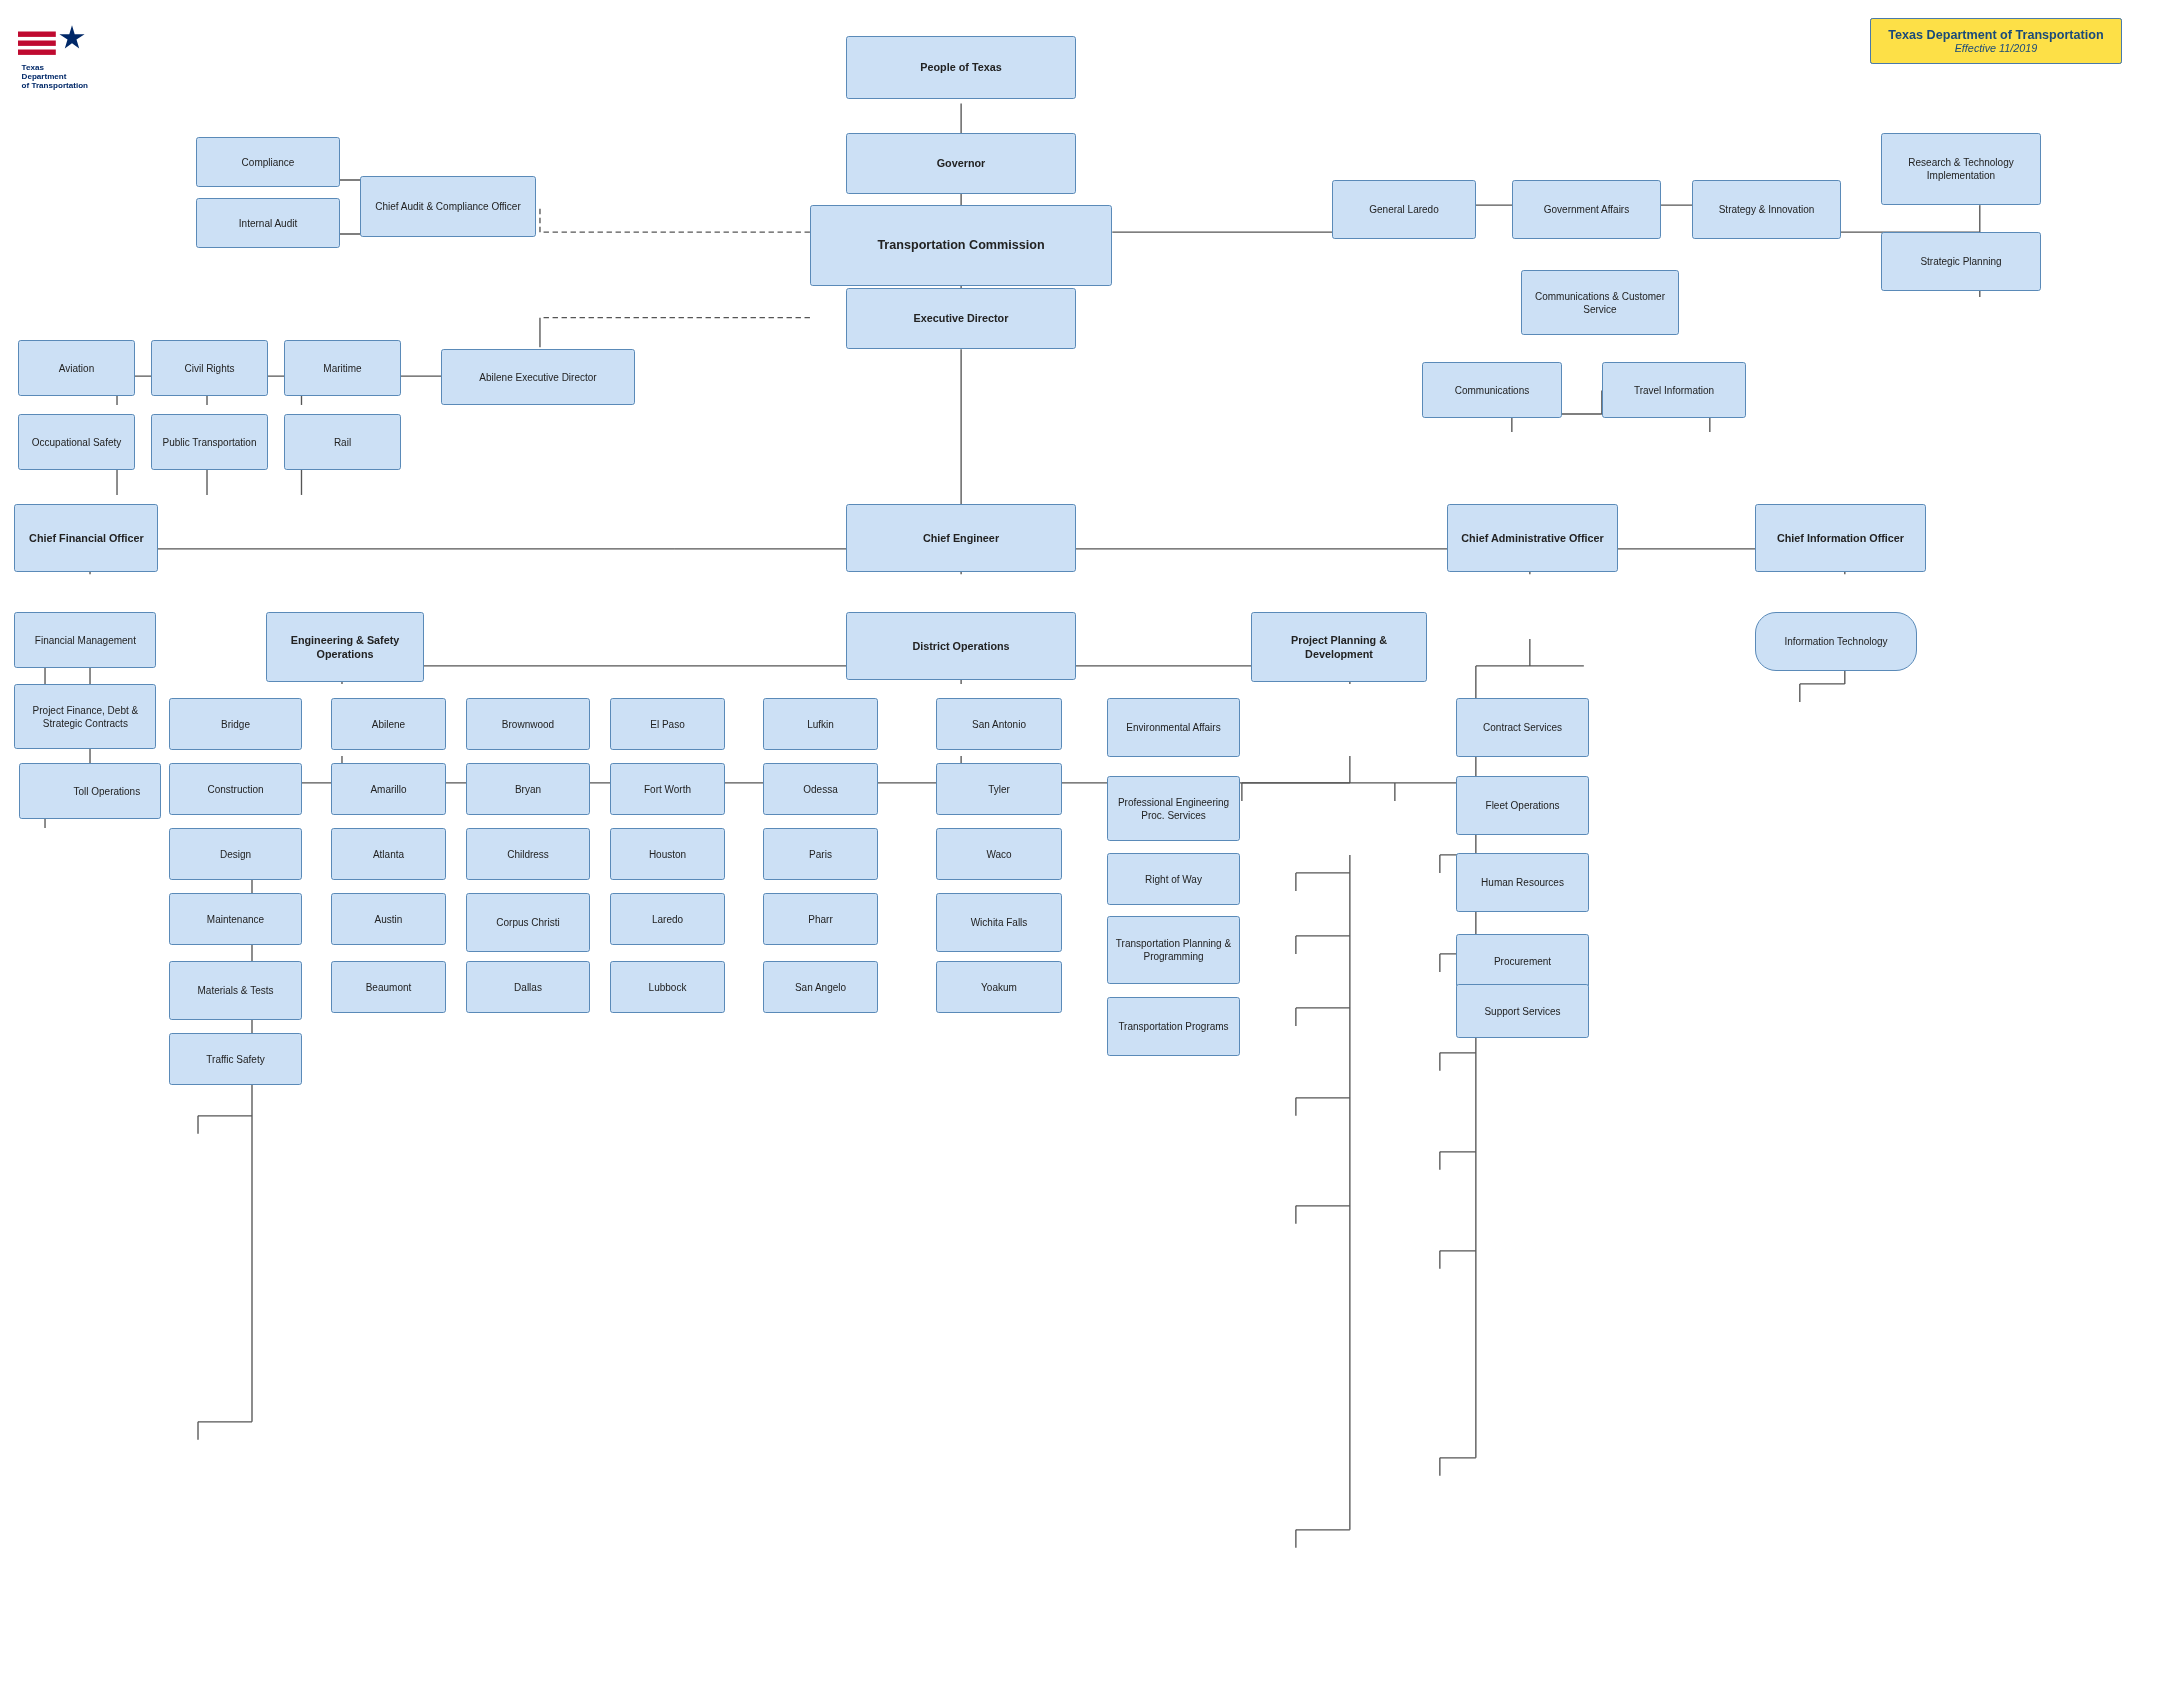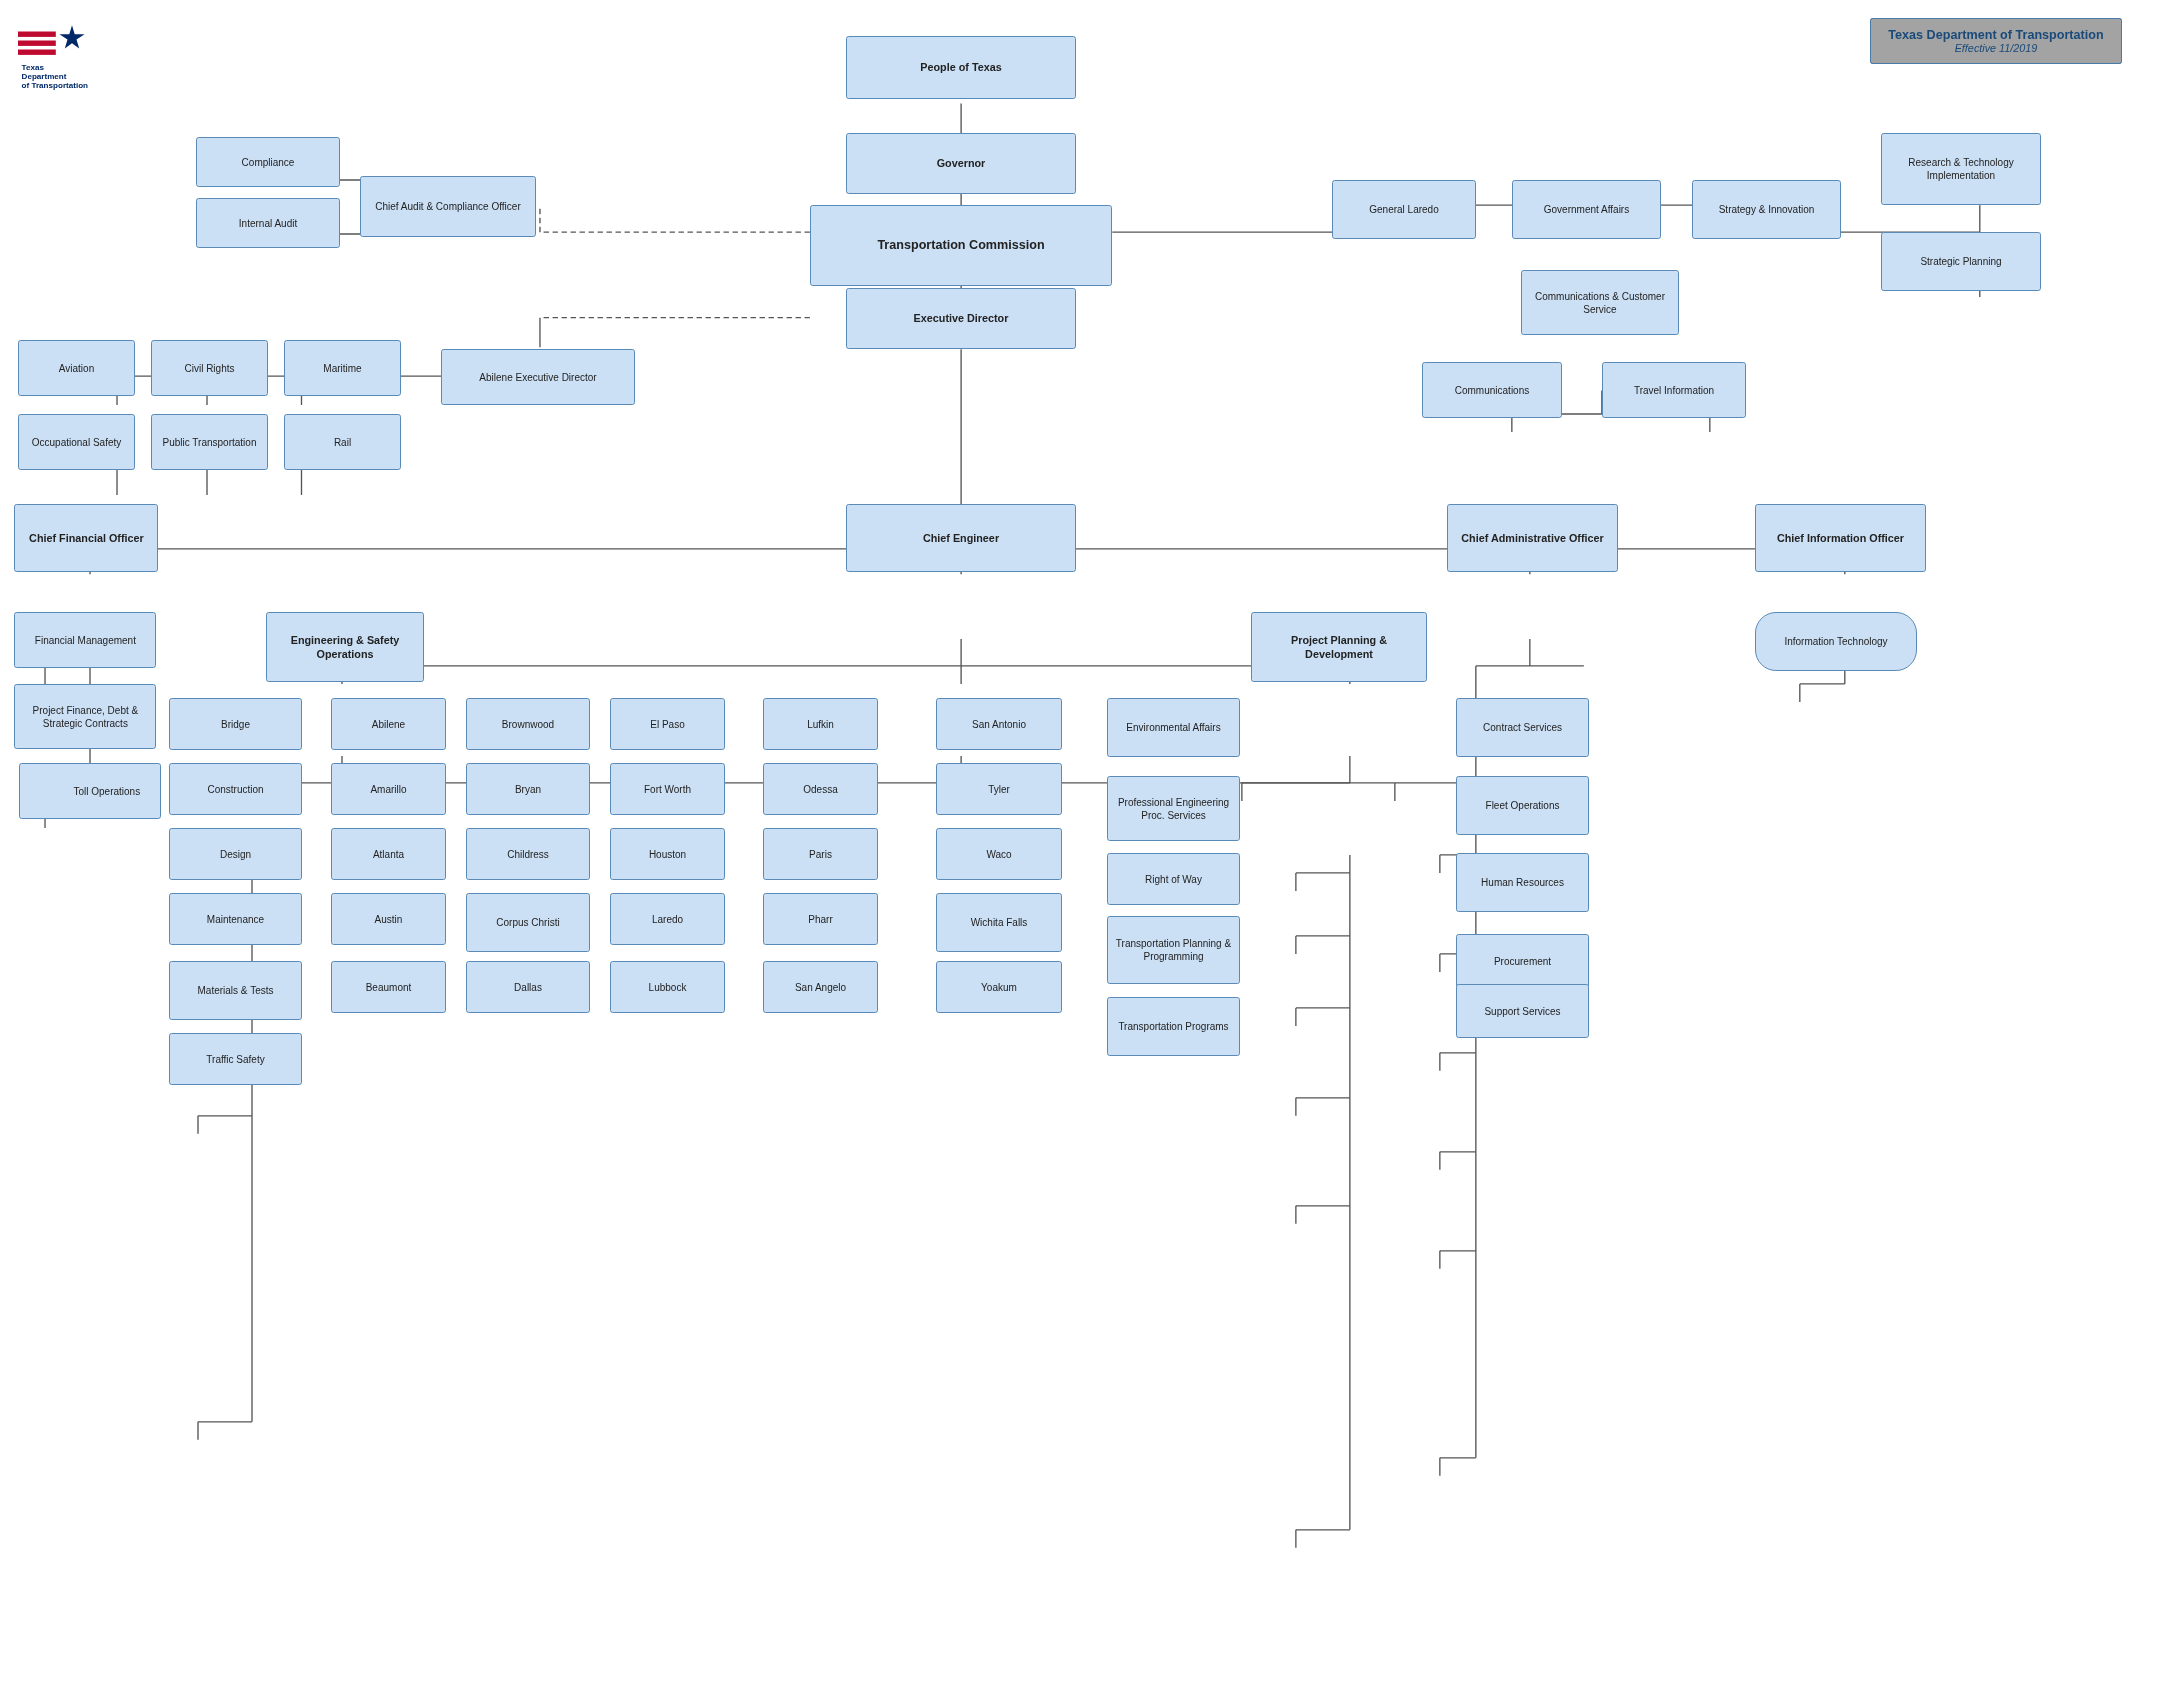--- a/index.html
+++ b/index.html
@@ -61,21 +61,21 @@
       width: 144px;
       height: 72px;
     }
 
     
     .info-box {
       position: absolute;
       top: 18px;
       right: 54px;
       width: 252px;
-      background: #a3a3a3;
+      background: #fde047;
       border: 1.8px solid #4a7aaa;
       padding: 9px 12.6px;
       text-align: center;
       border-radius: 2.7px;
     }
     .info-box .title {
       font-size: 12.6px;
       font-weight: bold;
       color: #1a4a7a;
     }
@@ -382,20 +382,23 @@
   </div>
 
   <div class="box" style="left:19px;top:763px;width:142px;height:56px;padding-left:39px;">
     <span>Toll Operations</span>
   </div>
 
   <div class="box medium" style="left:266px;top:612px;width:158px;height:70px;">
     <span>Engineering &amp; Safety Operations</span>
   </div>
 
+  <div class="box medium" style="left:846px;top:612px;width:230px;height:68px;">
+    <span>District Operations</span>
+  </div>
 
   <div class="box medium" style="left:1251px;top:612px;width:176px;height:70px;">
     <span>Project Planning &amp; Development</span>
   </div>
 
   <div class="box" style="left:169px;top:698px;width:133px;height:52px;">
     <span>Bridge</span>
   </div>
 
   <div class="box" style="left:169px;top:763px;width:133px;height:52px;">

